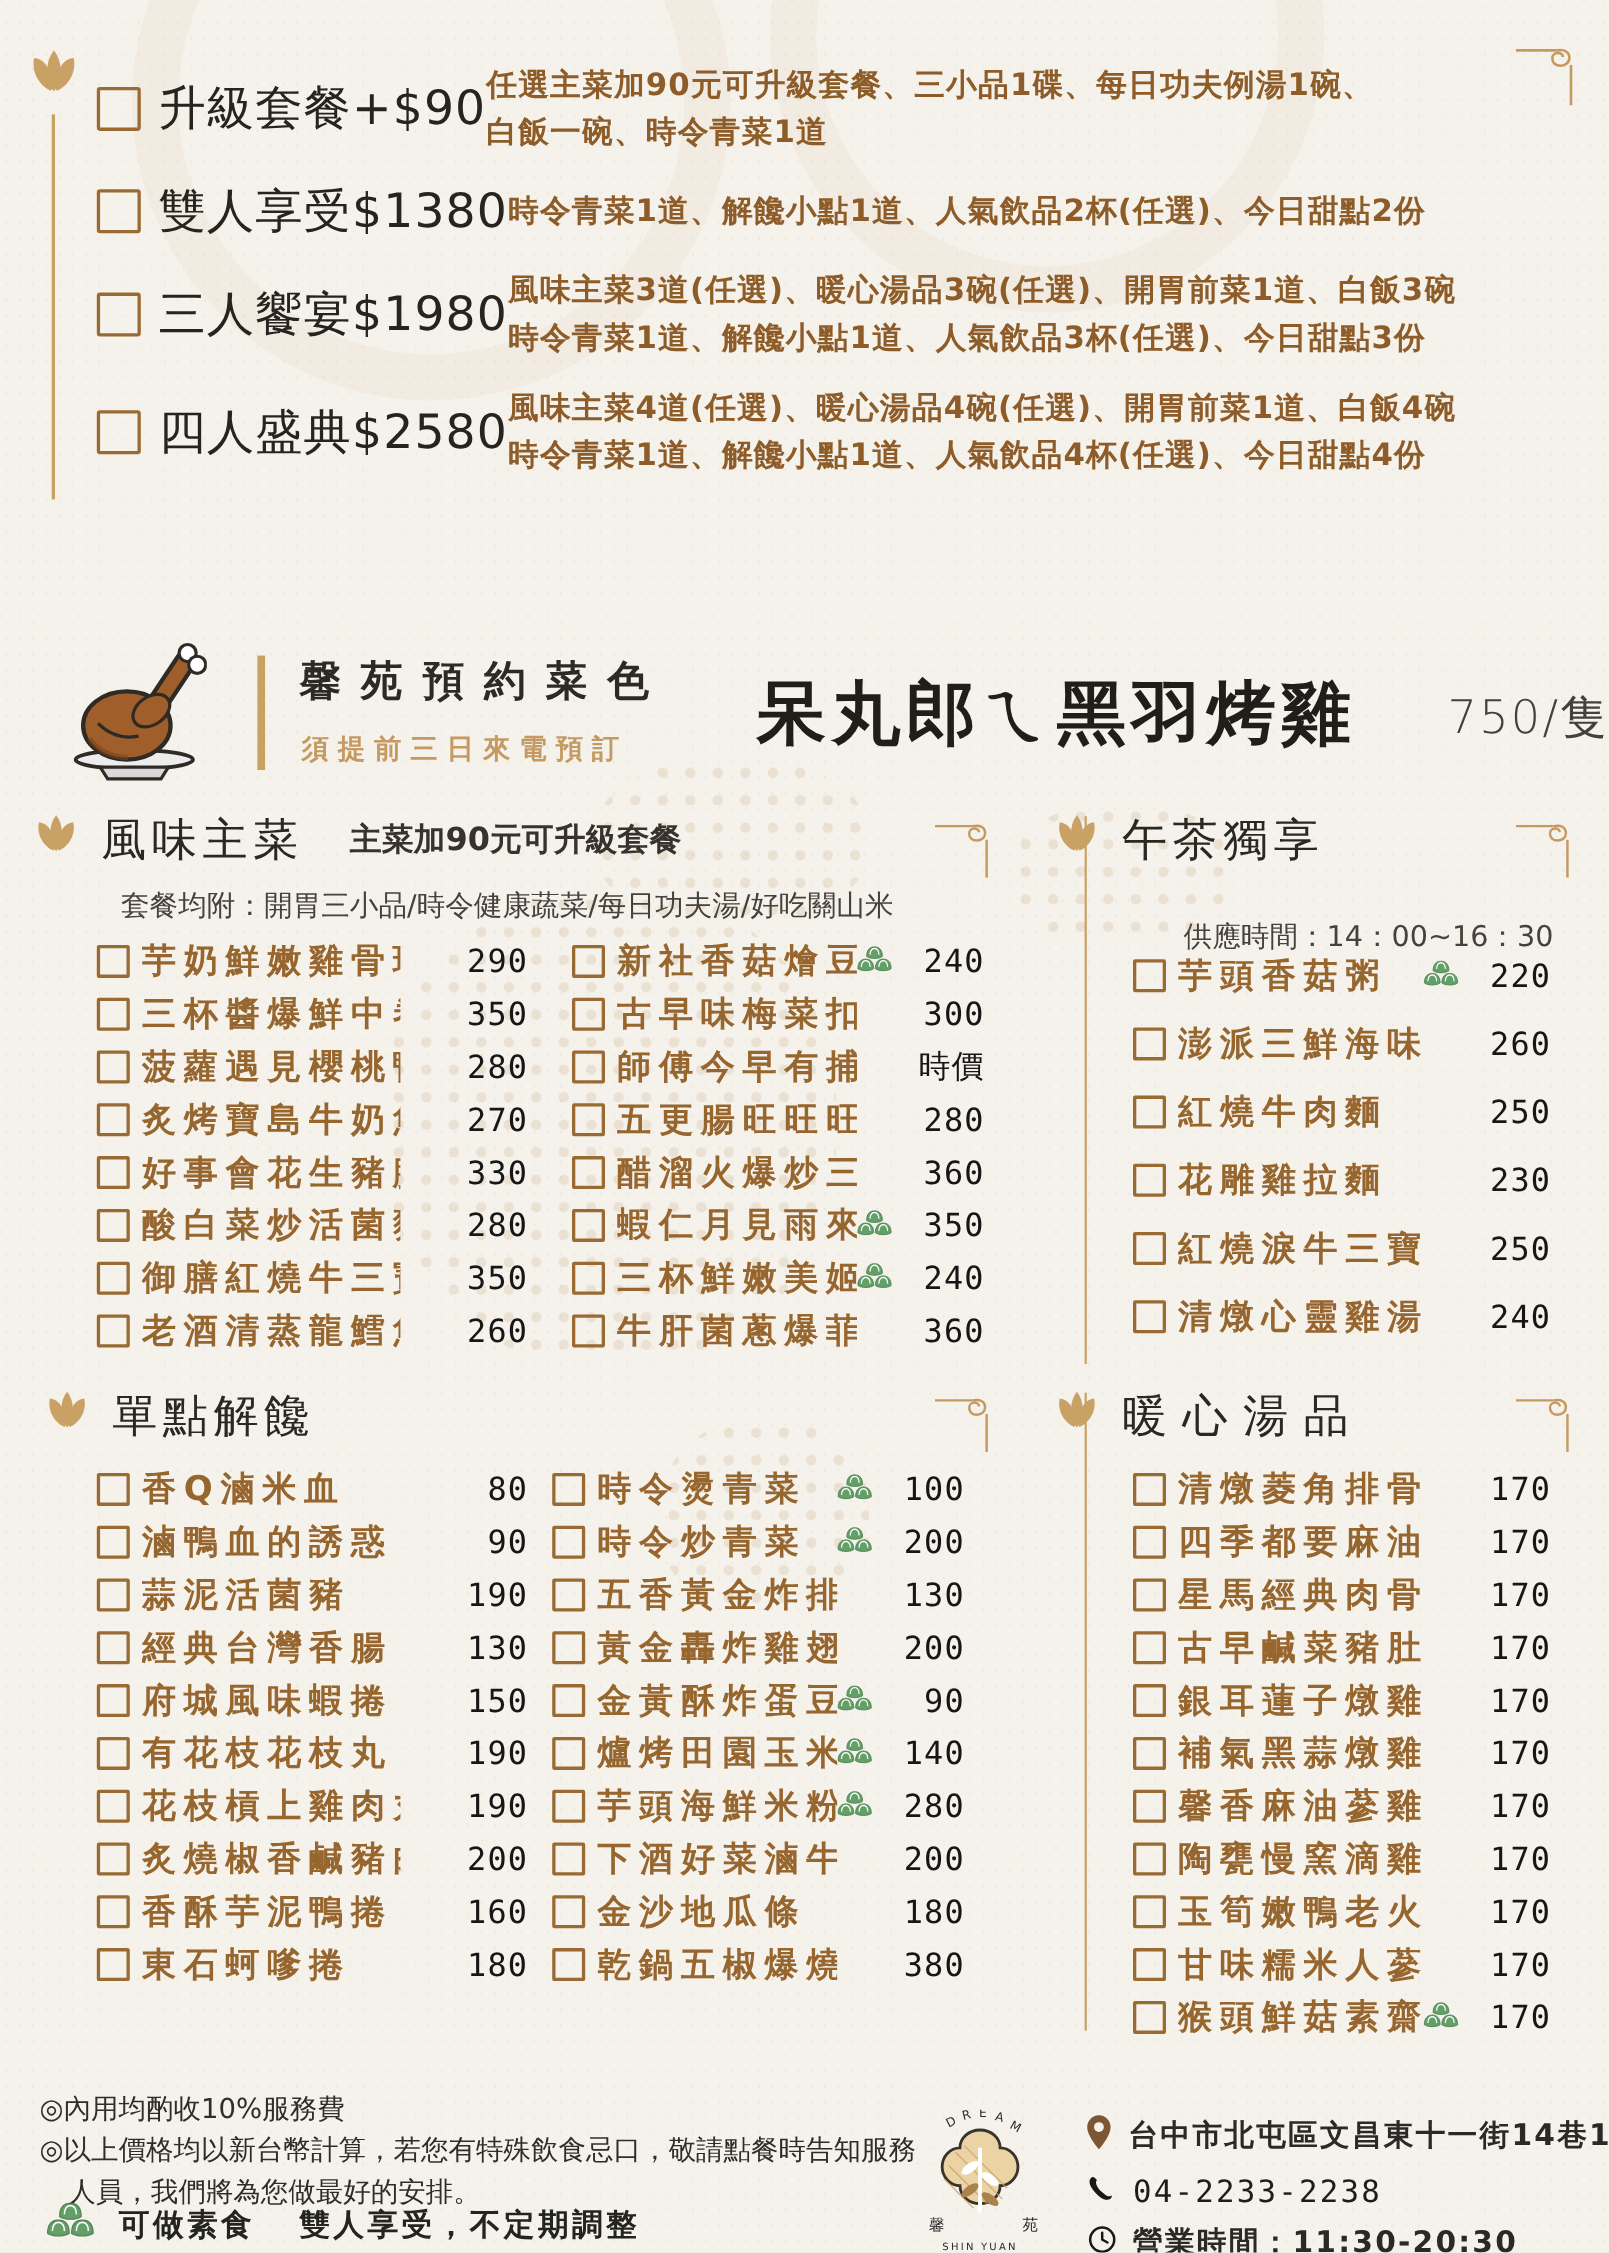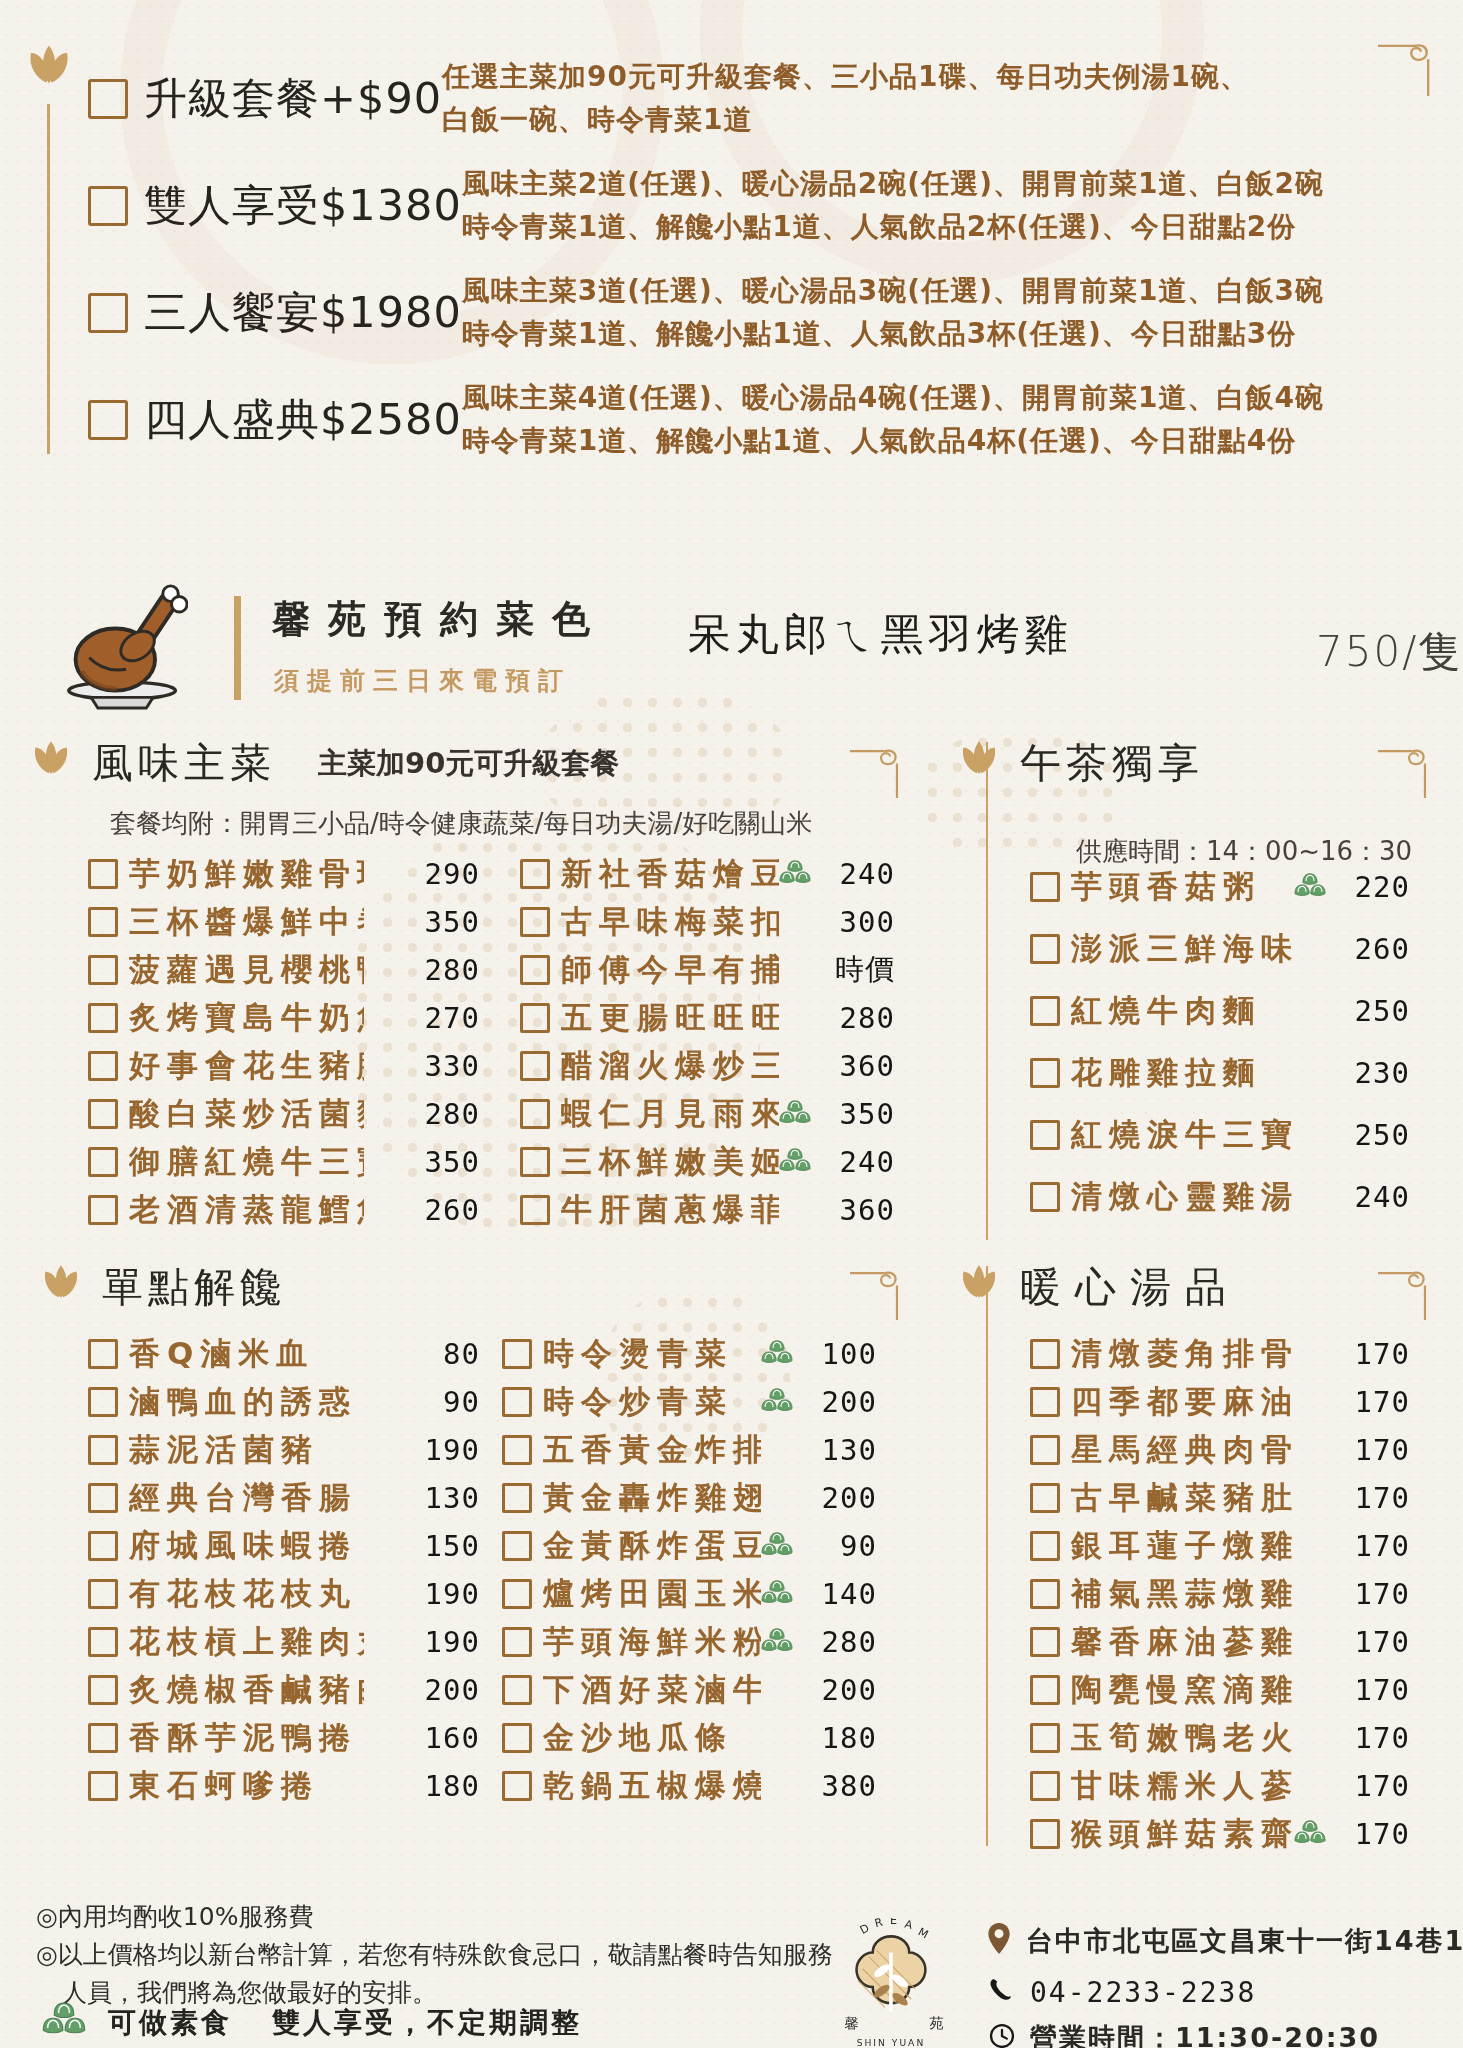--- a/index.html
+++ b/index.html
@@ -19,21 +19,21 @@
   
   .combo-list{position:absolute;left:88px;top:56px;right:28px;}
   .combo-row{display:flex;align-items:center;margin-bottom:22px;}
   .combo-left{flex:0 0 300px;display:flex;align-items:center;gap:16px;}
   .combo-cb{width:34px;height:34px;border:3px solid #9a6a33;border-radius:3px;flex:0 0 34px;}
   .combo-title{font-size:43px;color:#272420;font-weight:500;white-space:nowrap;letter-spacing:1px;}
   .combo-desc{font-size:28px;color:#8d5c28;font-weight:700;line-height:1.52;letter-spacing:1px;}
   
   .res-title{font-size:38px;color:#2d2a25;letter-spacing:18px;font-weight:600;white-space:nowrap;}
   .res-note{font-size:25px;color:#c49a62;letter-spacing:8px;font-weight:600;white-space:nowrap;}
-  .res-dish{font-family:"DejaVu Serif","Liberation Serif",serif;font-size:43px;font-weight:400;color:#201d1a;letter-spacing:5px;white-space:nowrap;}
+  .res-dish{font-family:"DejaVu Serif","Liberation Serif",serif;font-size:63px;font-weight:700;color:#201d1a;letter-spacing:5px;white-space:nowrap;}
   .res-price{font-size:42px;color:#44413c;font-weight:300;letter-spacing:2px;white-space:nowrap;}
   
   .sec-head{position:absolute;display:flex;align-items:center;gap:16px;}
   .sec-title{font-size:41px;font-weight:400;color:#2b2823;letter-spacing:5px;white-space:nowrap;}
   .sec-title.spread{letter-spacing:14px;}
   .sec-sub{font-size:29px;font-weight:600;color:#37332c;white-space:nowrap;}
   .sec-note{position:absolute;font-size:26px;color:#46413a;font-weight:500;white-space:nowrap;margin-left:44px;}
   
   .mlist{position:absolute;}
   .mrow{display:flex;align-items:center;height:48px;}
@@ -93,21 +93,20 @@
           <div>任選主菜加90元可升級套餐、三小品1碟、每日功夫例湯1碗、</div>
           <div>白飯一碗、時令青菜1道</div>
         </div>
       </div>
       <div class="combo-row">
         <div class="combo-left">
           <span class="combo-cb"></span>
           <span class="combo-title">雙人享受$1380</span>
         </div>
         <div class="combo-desc">
-          <div>風味主菜2道(任選)、暖心湯品2碗(任選)、開胃前菜1道、白飯2碗</div>
           <div>時令青菜1道、解饞小點1道、人氣飲品2杯(任選)、今日甜點2份</div>
         </div>
       </div>
       <div class="combo-row">
         <div class="combo-left">
           <span class="combo-cb"></span>
           <span class="combo-title">三人饗宴$1980</span>
         </div>
         <div class="combo-desc">
           <div>風味主菜3道(任選)、暖心湯品3碗(任選)、開胃前菜1道、白飯3碗</div>

